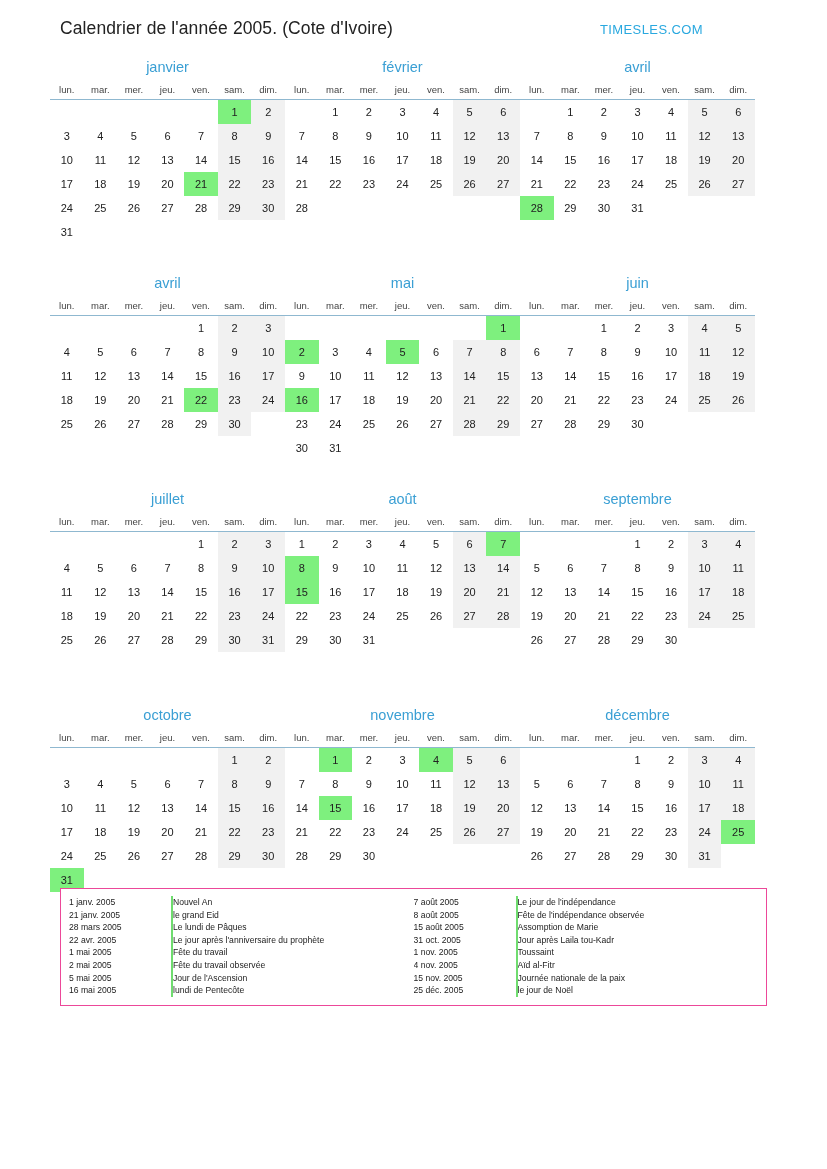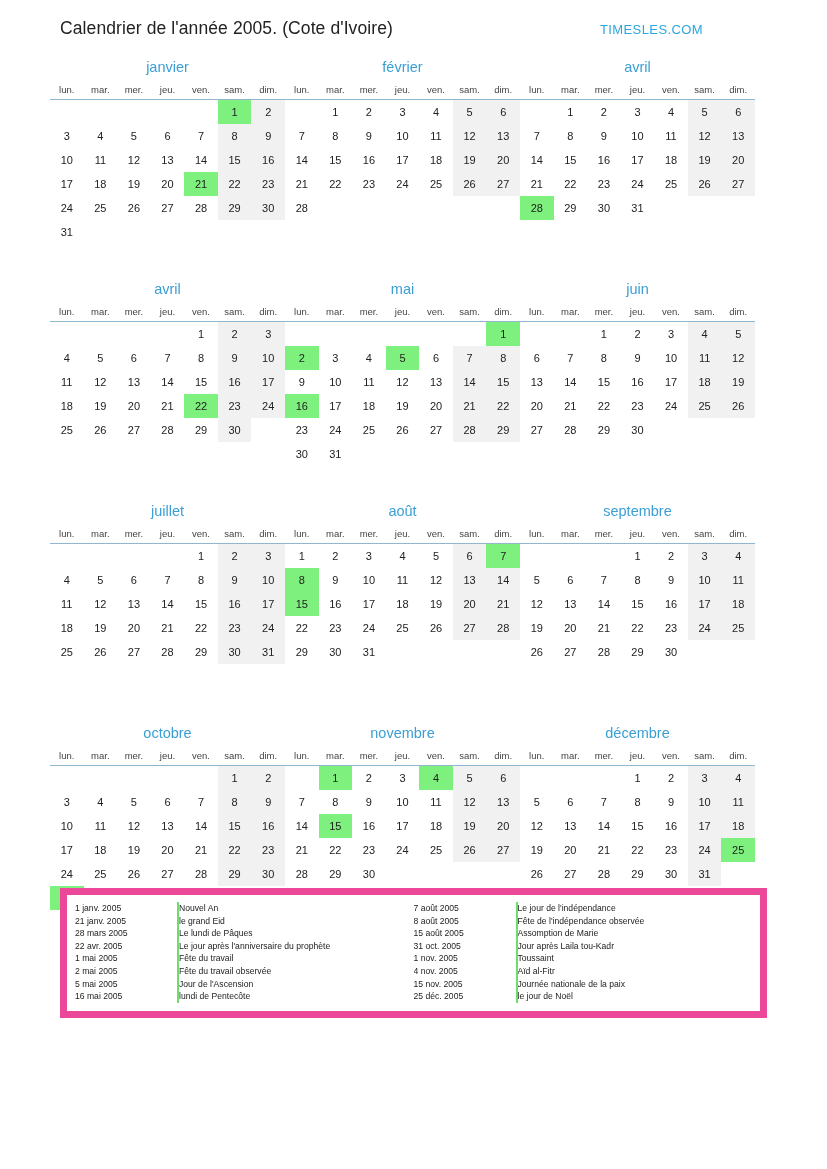--- a/index.html
+++ b/index.html
@@ -31,21 +31,21 @@
   .brand {
     font-size: 13px;
     color: #29a8df;
     letter-spacing: 0.4px;
   }
   
   .months {
     margin-top: 14px;
     display: grid;
     grid-template-columns: repeat(3, 1fr);
-    row-gap: 10px;
+    row-gap: 4px;
     padding: 0 50px 0 50px;
   }
   .month {
     height: 212px;
     padding-top: 6px;
   }
   .month-name {
     text-align: center;
     color: #3a9fd4;
     font-size: 14.5px;
@@ -78,21 +78,21 @@
   td.hol {
     background: #7ef07e;
   }
   td.hol.we { background: #7ef07e; }
   
   .legend {
     position: absolute;
     left: 60px;
     top: 888px;
     width: 707px;
-    border: 7px solid #ec4899;
+    border: 1px solid #ec4899;
     background: #fff;
     padding: 7px 8px 8px 8px;
     display: flex;
   }
   .legend-col {
     width: 50%;
     display: flex;
   }
   .legend-dates {
     width: 100px;

